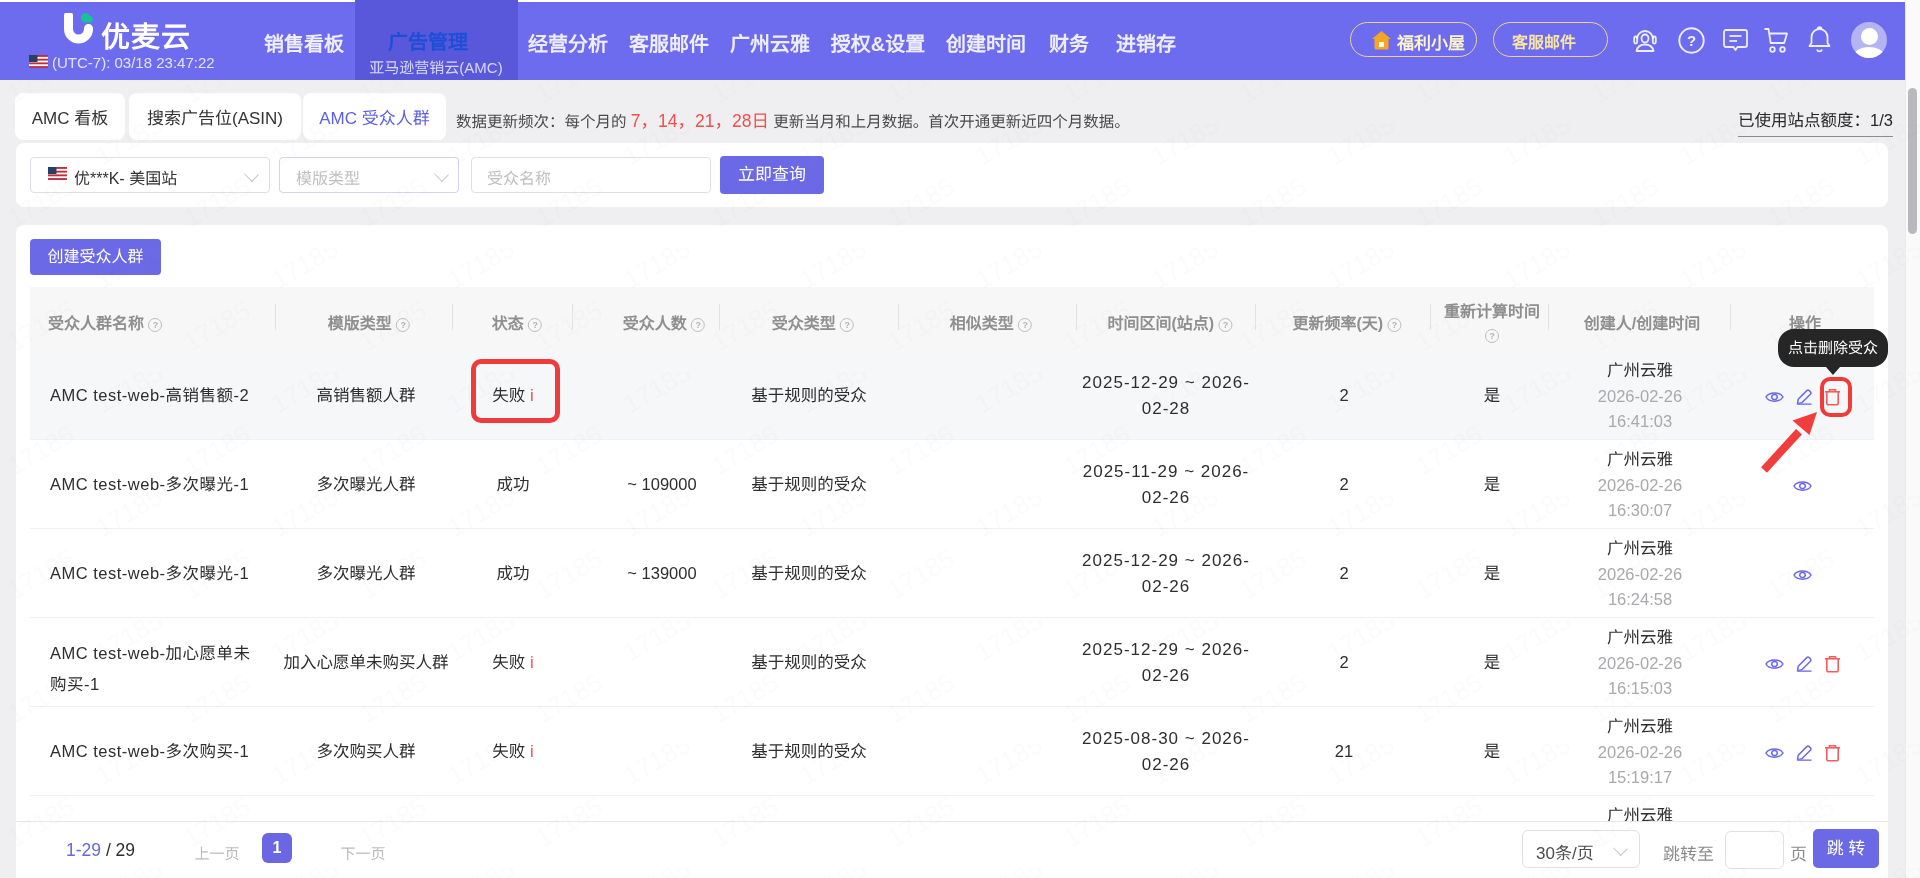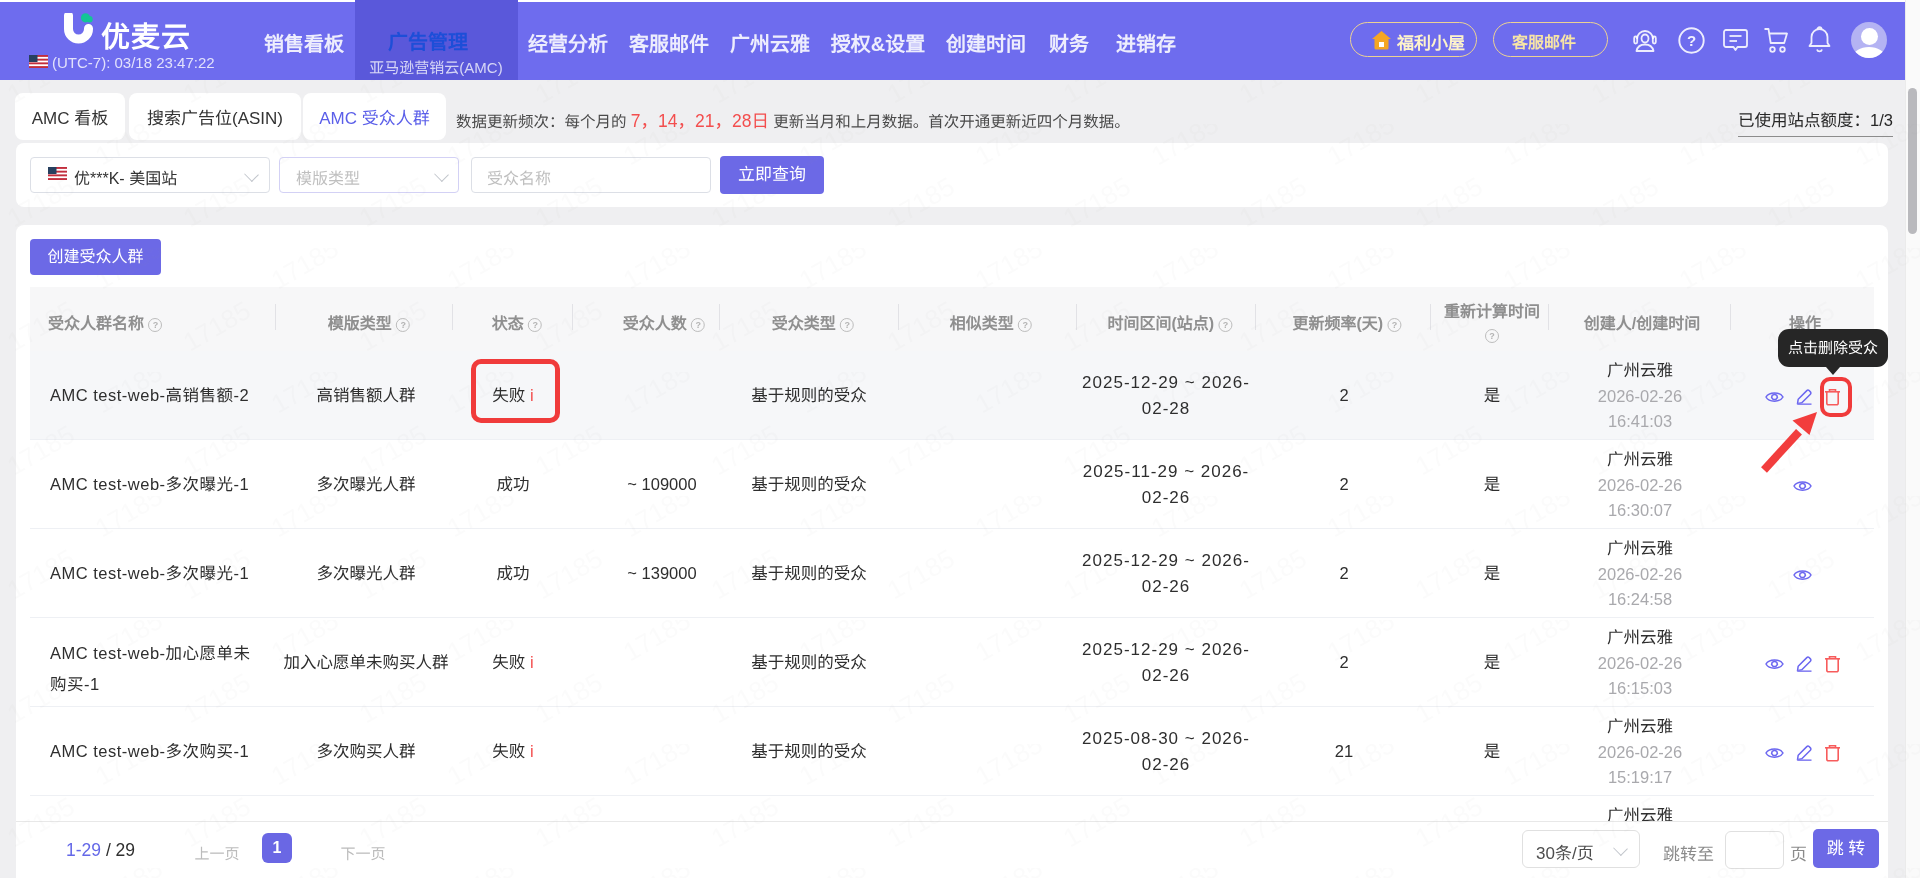--- a/index.html
+++ b/index.html
@@ -272,21 +272,21 @@
 <div class="abs" style="left:1536px;top:839px;font-size:17px;color:#4d4d4d">30条/页</div>
 <div class="abs chev" style="left:1615px;top:843px"></div>
 <div class="abs" style="left:1663px;top:840px;font-size:17px;color:#8b8b8b">跳转至</div>
 <div class="abs" style="left:1725px;top:831px;width:57px;height:36px;border:1px solid #e0e0e0;border-radius:6px;background:#fff"></div>
 <div class="abs" style="left:1790px;top:840px;font-size:17px;color:#8b8b8b">页</div>
 <div class="abs" style="left:1813px;top:829px;width:66px;height:39px;background:#6c69e6;border-radius:5px;color:#fff;font-size:17px;text-align:center;line-height:39px">跳 转</div>
 
 
 <div class="abs" style="left:471px;top:359px;width:79px;height:54px;border:5px solid #f03b3b;border-radius:10px;z-index:50"></div>
 <div class="abs" style="left:1820px;top:377px;width:24px;height:32px;border:4px solid #f03b3b;border-radius:10px;z-index:50"></div>
-<div class="abs" style="left:1778px;top:329px;width:110px;height:38px;background:#262626;border-radius:11px;color:#fff;font-size:15px;text-align:center;line-height:38px;z-index:50">点击删除受众</div>
+<div class="abs" style="left:1778px;top:329px;width:110px;height:38px;background:#262626;border-radius:16px;color:#fff;font-size:15px;text-align:center;line-height:38px;z-index:50">点击删除受众</div>
 <div class="abs" style="left:1826px;top:367px;width:0;height:0;border-left:7px solid transparent;border-right:7px solid transparent;border-top:8px solid #262626;z-index:50"></div>
 <svg class="abs" style="left:1750px;top:401px;z-index:50" width="80" height="80" viewBox="0 0 80 80">
   <line x1="14" y1="69" x2="49" y2="30.7" stroke="#f23d3d" stroke-width="8"></line>
   <polygon points="67,11 59.5,34 42.5,19.5" fill="#f23d3d"></polygon>
 </svg>
 
 
 <svg class="abs" style="left:0;top:0;pointer-events:none;z-index:40" width="1920" height="878">
   <defs>
     <pattern id="wm" width="176" height="124" patternUnits="userSpaceOnUse">

